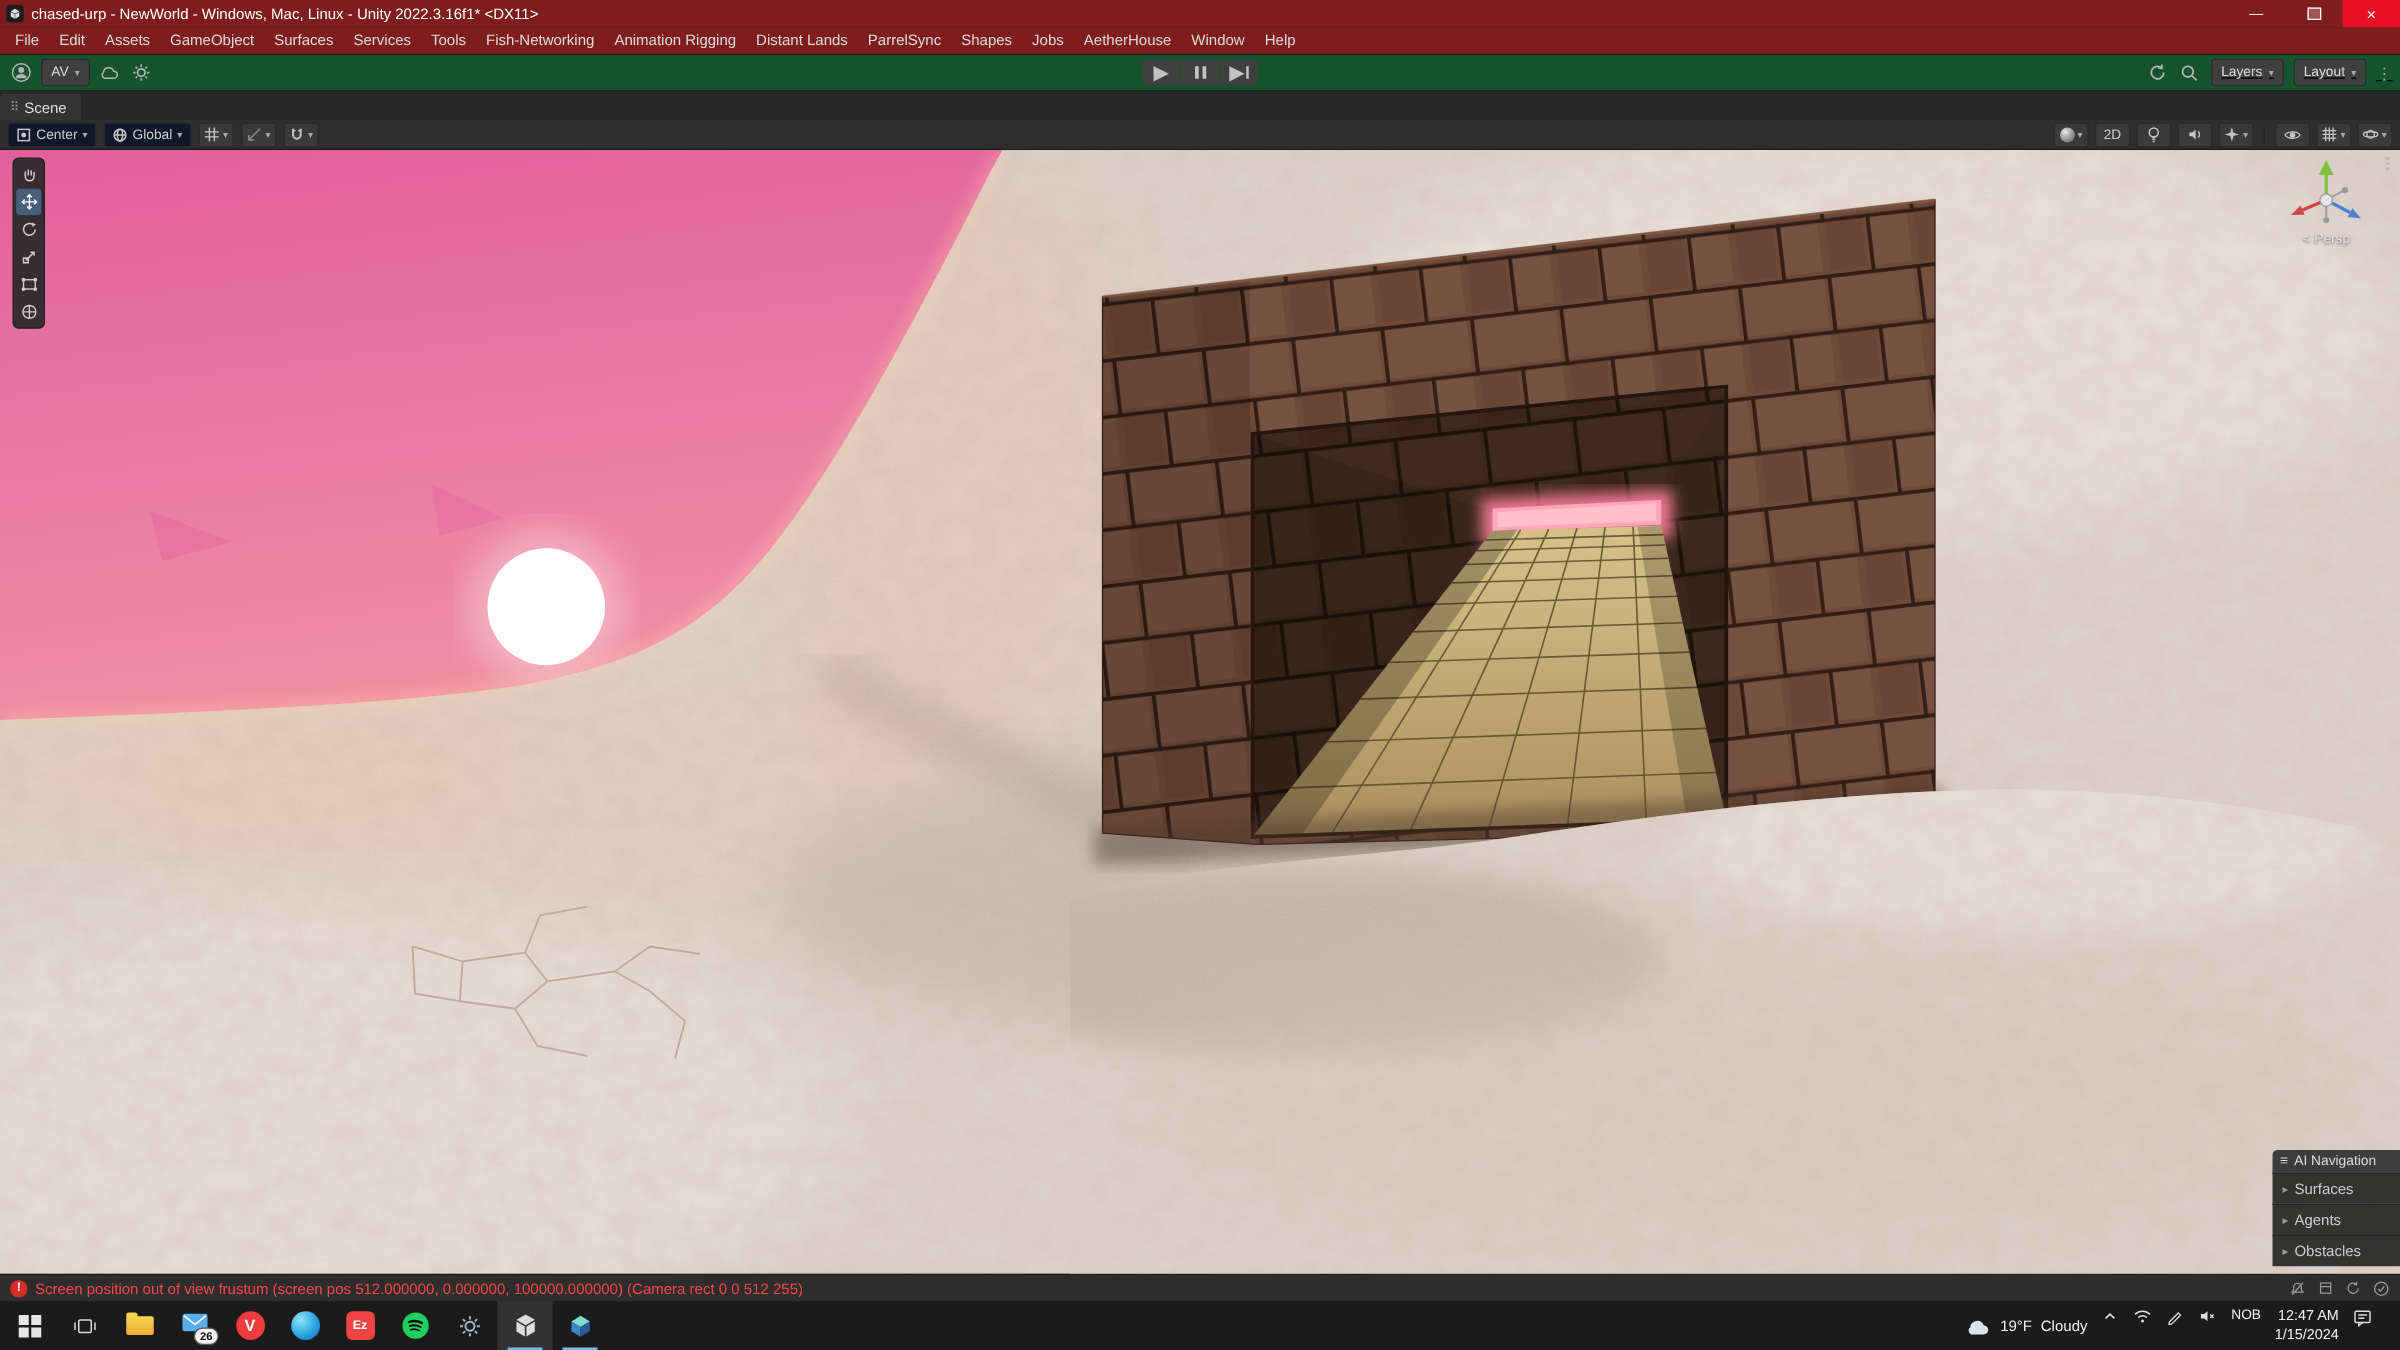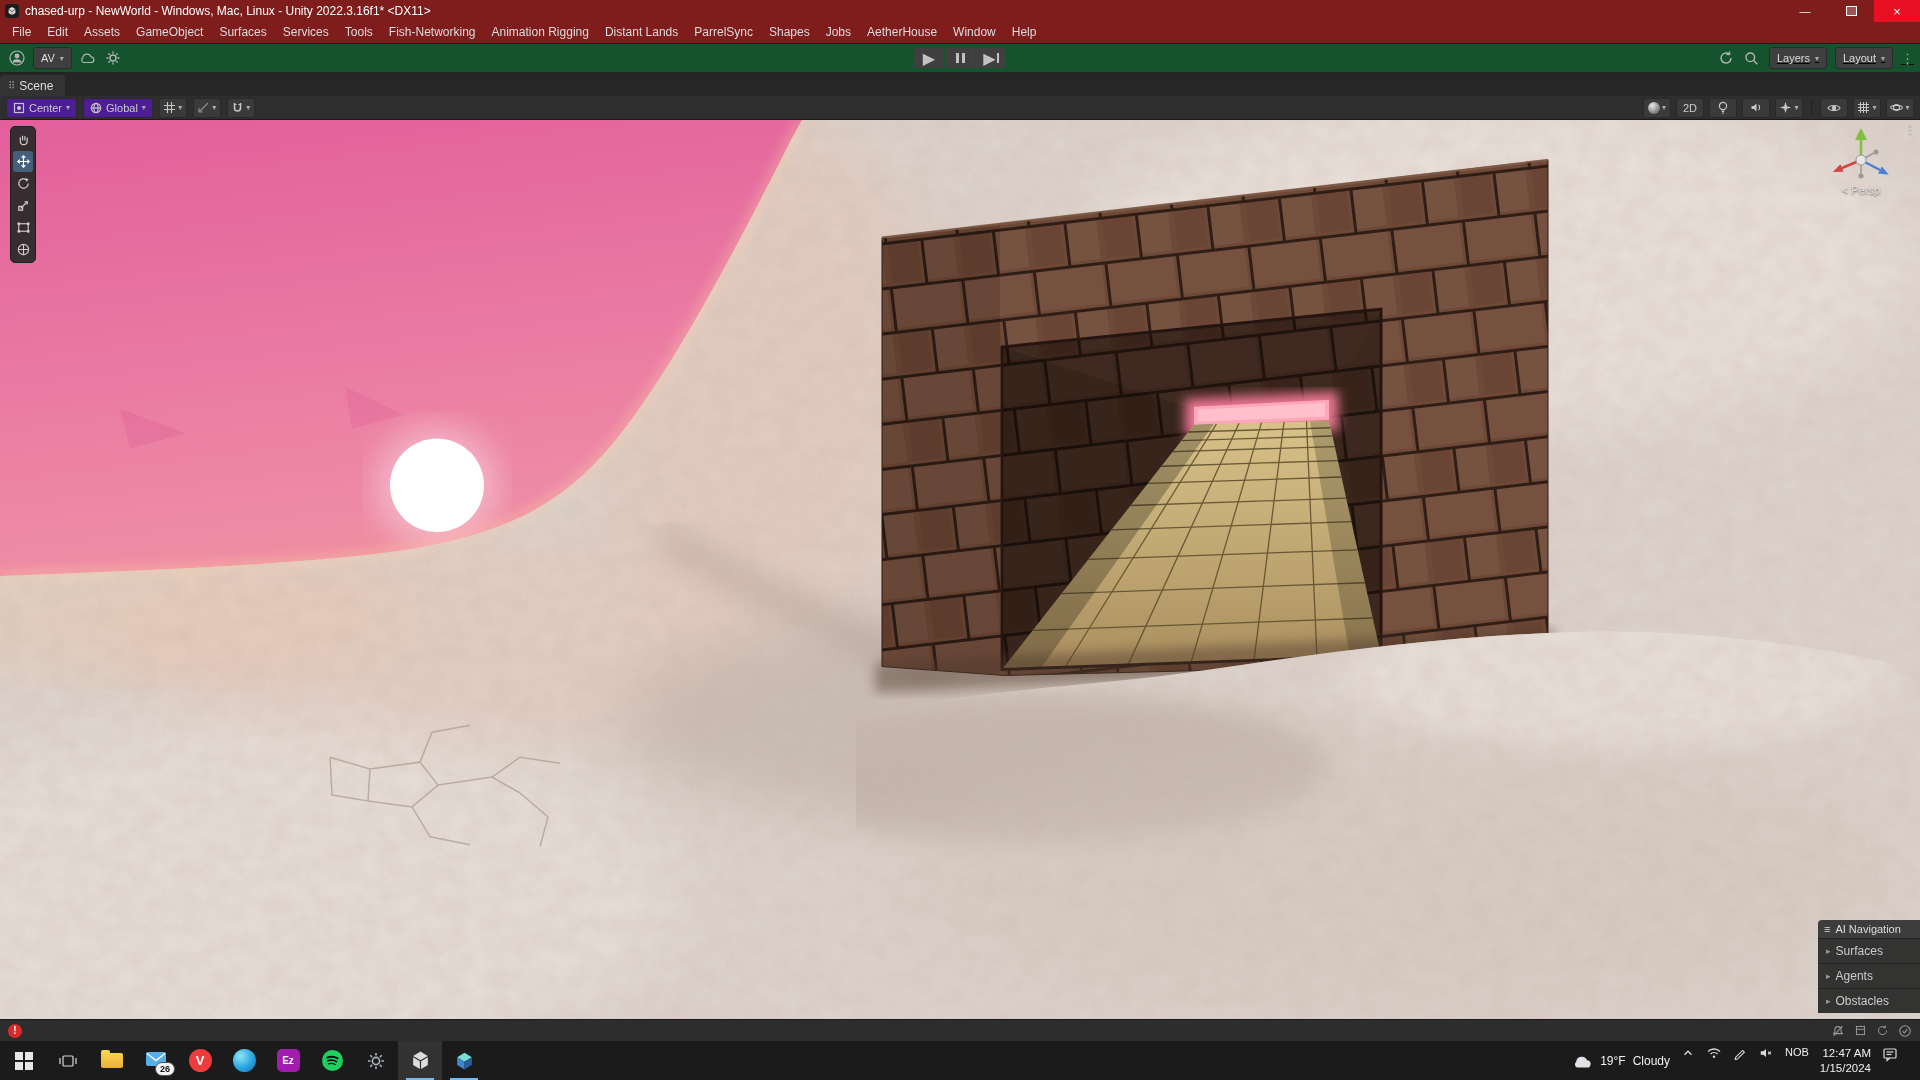--- a/index.html
+++ b/index.html
@@ -39,21 +39,21 @@
   .dots{color:#aaa;font-size:13px;}
 
   
   .tabbar{height:23px;background:#262626;display:flex;align-items:flex-end;flex:0 0 auto;}
   .tab{height:21px;background:#333;border-radius:4px 4px 0 0;margin-left:0;display:flex;align-items:center;gap:5px;
        padding:0 12px 0 8px;color:#ddd;font-size:12px;}
   .tab .grid-ico{color:#9a9a9a;font-size:10px;letter-spacing:-1px;}
 
   
   .scene-toolbar{height:23px;background:#2e2e2e;display:flex;align-items:center;padding:0 6px;gap:6px;flex:0 0 auto;border-bottom:1px solid #191919;}
-  .sc-btn{height:18px;background:#4c1d95;border:1px solid #2a2a2a;border-radius:3px;color:#ccc;font-size:11px;display:flex;align-items:center;gap:4px;padding:0 6px;}
+  .sc-btn{height:18px;background:#0f172a;border:1px solid #2a2a2a;border-radius:3px;color:#ccc;font-size:11px;display:flex;align-items:center;gap:4px;padding:0 6px;}
   .sc-ico{height:18px;min-width:20px;background:#3a3a3a;border:1px solid #2a2a2a;border-radius:3px;display:flex;align-items:center;justify-content:center;gap:2px;color:#ccc;font-size:11px;padding:0 3px;}
   .sc-right{margin-left:auto;display:flex;align-items:center;gap:5px;}
   .sphere{width:12px;height:12px;border-radius:50%;background:radial-gradient(circle at 35% 30%,#e8e8e8,#8a8a8a 60%,#555);}
   .divider-v{width:1px;height:14px;background:#222;margin:0 3px;}
 
   
   .viewport{flex:1 1 auto;min-height:0;position:relative;background:#111;overflow:hidden;}
   .viewport > svg.scene{position:absolute;inset:0;width:100%;height:100%;display:block;}
 
   
@@ -87,21 +87,21 @@
   .tb-slot{width:44px;height:39px;display:flex;align-items:center;justify-content:center;position:relative;flex:0 0 auto;}
   .tb-slot.running::after{content:"";position:absolute;bottom:0;left:8px;right:8px;height:2px;background:#76b9ed;}
   .tb-slot.active-app{background:rgba(255,255,255,.10);}
   .win-logo{display:grid;grid-template-columns:8px 8px;grid-template-rows:8px 8px;gap:2px;}
   .win-logo i{background:#e6e6e6;display:block;}
   .folder{width:22px;height:15px;background:linear-gradient(#fbd34d,#e9af35);border-radius:2px;position:relative;}
   .folder::before{content:"";position:absolute;top:-3px;left:0;width:9px;height:4px;background:#fbd34d;border-radius:2px 2px 0 0;}
   .circle-app{width:23px;height:23px;border-radius:50%;display:flex;align-items:center;justify-content:center;font-weight:bold;color:#fff;}
   .vivaldi{background:#ef3b3b;font-size:13px;}
   .edge{background:radial-gradient(circle at 32% 30%,#8ce6f8,#2aa5e0 55%,#1668b8 100%);}
-  .redapp{width:23px;height:23px;border-radius:5px;background:#a21caf;color:#fff;font-weight:bold;font-size:10px;
+  .redapp{width:23px;height:23px;border-radius:5px;background:#ef4444;color:#fff;font-weight:bold;font-size:10px;
           display:flex;align-items:center;justify-content:center;}
   .mail-wrap{position:relative;}
   .badge{position:absolute;right:-8px;bottom:-5px;background:#f2f2f2;color:#111;font-size:9px;font-weight:bold;
          border-radius:7px;padding:0 4px;line-height:12px;border:1px solid #555;}
   .tray{margin-left:auto;display:flex;gap:11px;padding-right:22px;color:#f0f0f0;font-size:12px;}
   .weather{display:flex;align-items:center;gap:7px;}
   .clock{text-align:right;font-size:11.5px;line-height:1.3;}
   .lang{font-size:11px;}
   .tray svg{display:block}
 </style>
@@ -525,20 +525,21 @@
       </div>
       <div class="row">
         <span class="tri">▸</span>
         <span>Obstacles</span>
       </div>
     </div>
   </div>
 
   <div class="statusbar">
     <span class="err-ico">!</span>
+    <span class="err-text">Screen position out of view frustum (screen pos 512.000000, 0.000000, 100000.000000) (Camera rect 0 0 512 255)</span>
     <div class="status-icons">
       <span>
         <svg width="14" height="14" viewBox="0 0 16 16" fill="none" stroke="#9a9a9a" stroke-width="1.2">
             <path d="M8,3 a3.5,3.5 0 0 1 3.5,3.5 v2.5 l1.5,2 H3 l1.5,-2 V6.5 A3.5,3.5 0 0 1 8,3 Z"></path>
             <line x1="3" y1="13.5" x2="13" y2="2.5"></line>
           </svg>
       </span>
       <span>
         <svg width="13" height="13" viewBox="0 0 16 16" fill="none" stroke="#9a9a9a" stroke-width="1.2">
             <rect x="3" y="3" width="10" height="10"></rect>

